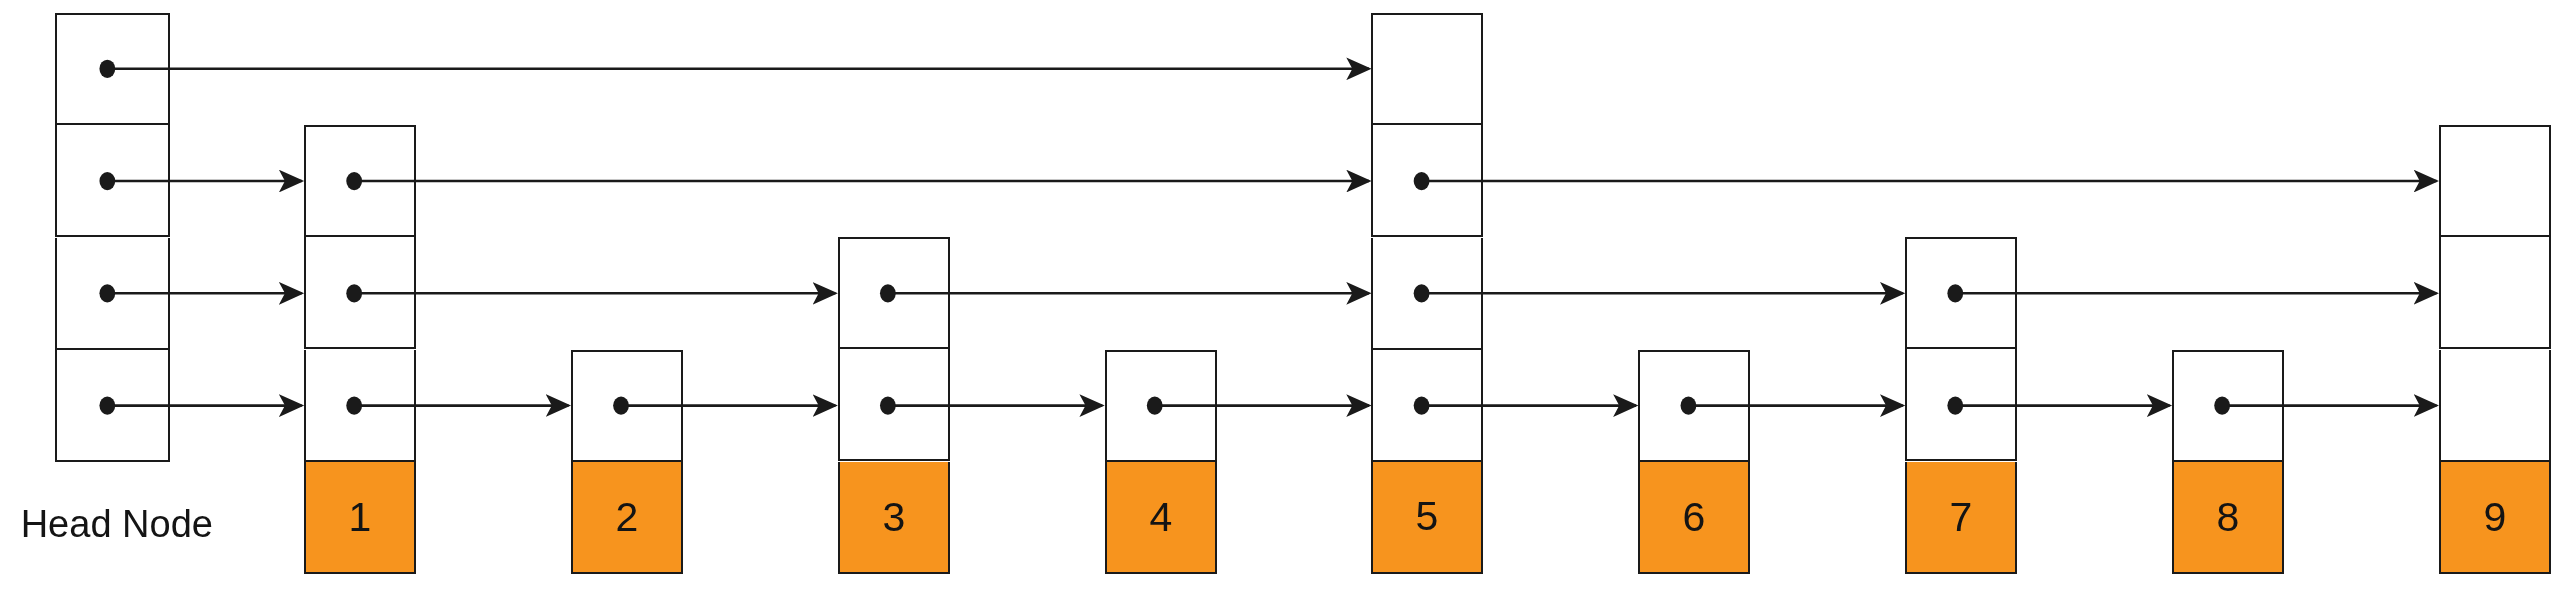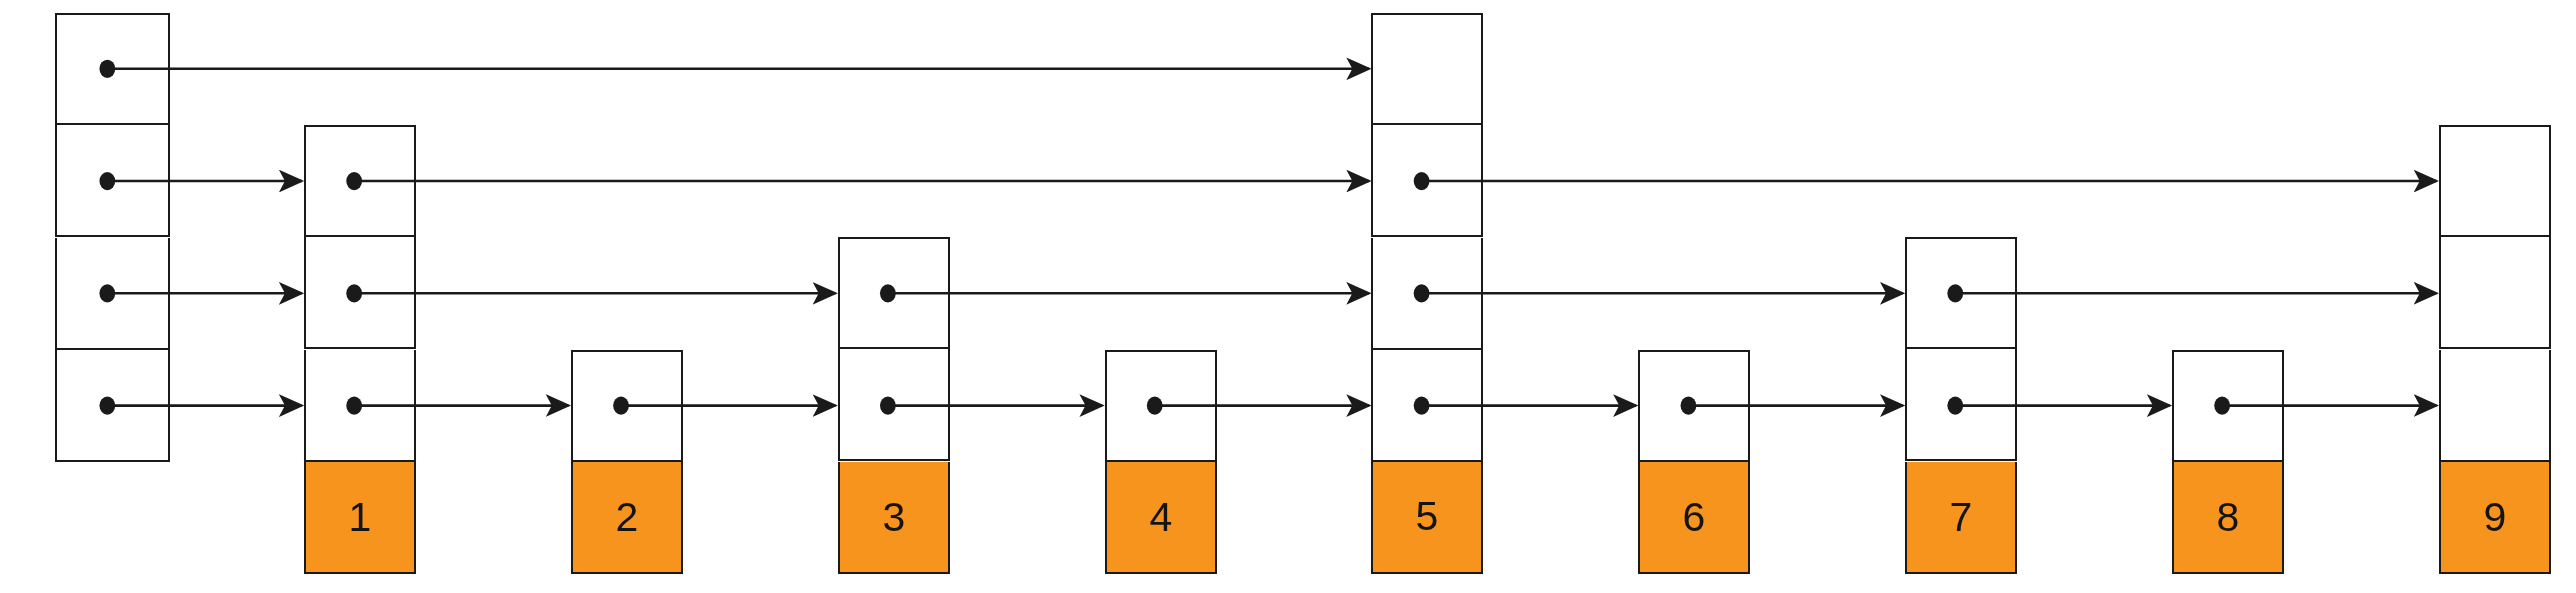--- a/index.html
+++ b/index.html
@@ -172,15 +172,16 @@
 
   <div class="column" style="left: 2439px; top: 125px; width: 112px; height: 449px;">
     <div class="pointer-cell first" style="top: 0px; height: 112px;"></div>
       <div class="pointer-cell" style="top: 112px; height: 112px;"></div>
       <div class="pointer-cell" style="top: 225px; height: 112px;"></div>
       <div class="value-cell" style="top: 337px; height: 112px;">
       <span class="value-label">9</span>
     </div>
   </div>
 
+  <div class="head-label">Head Node</div>
 
 </div>
 
 
 </body></html>

